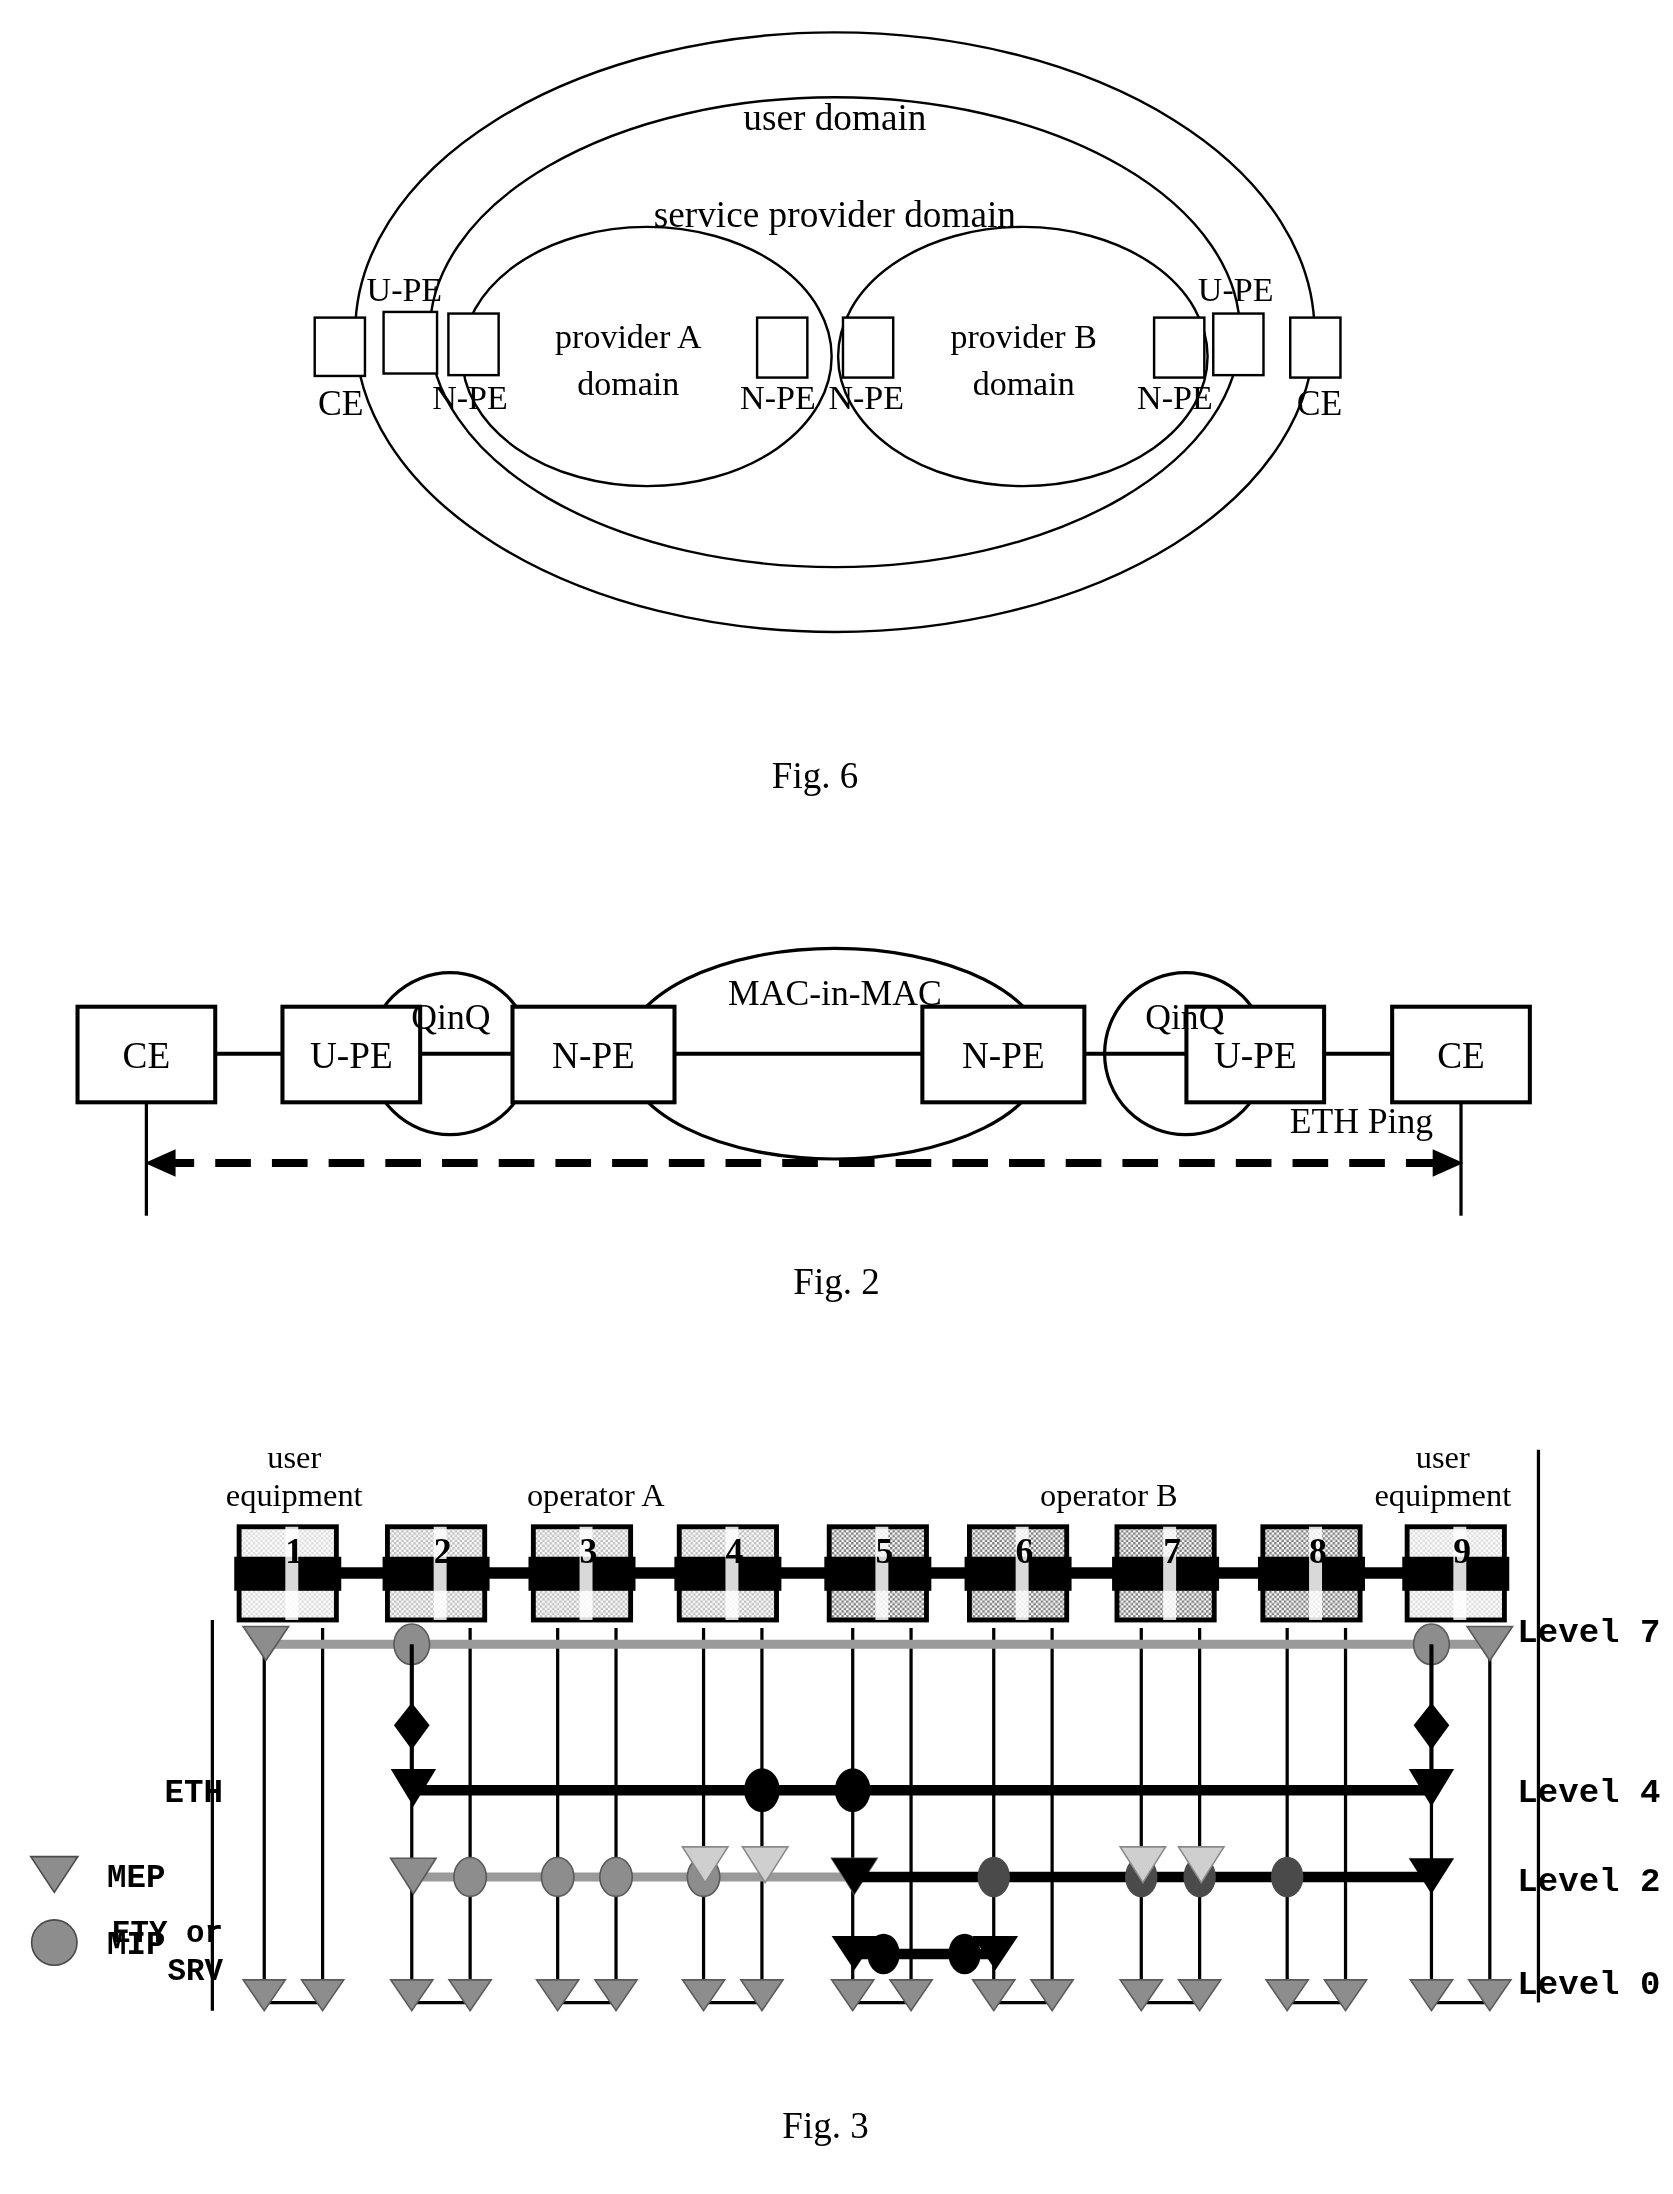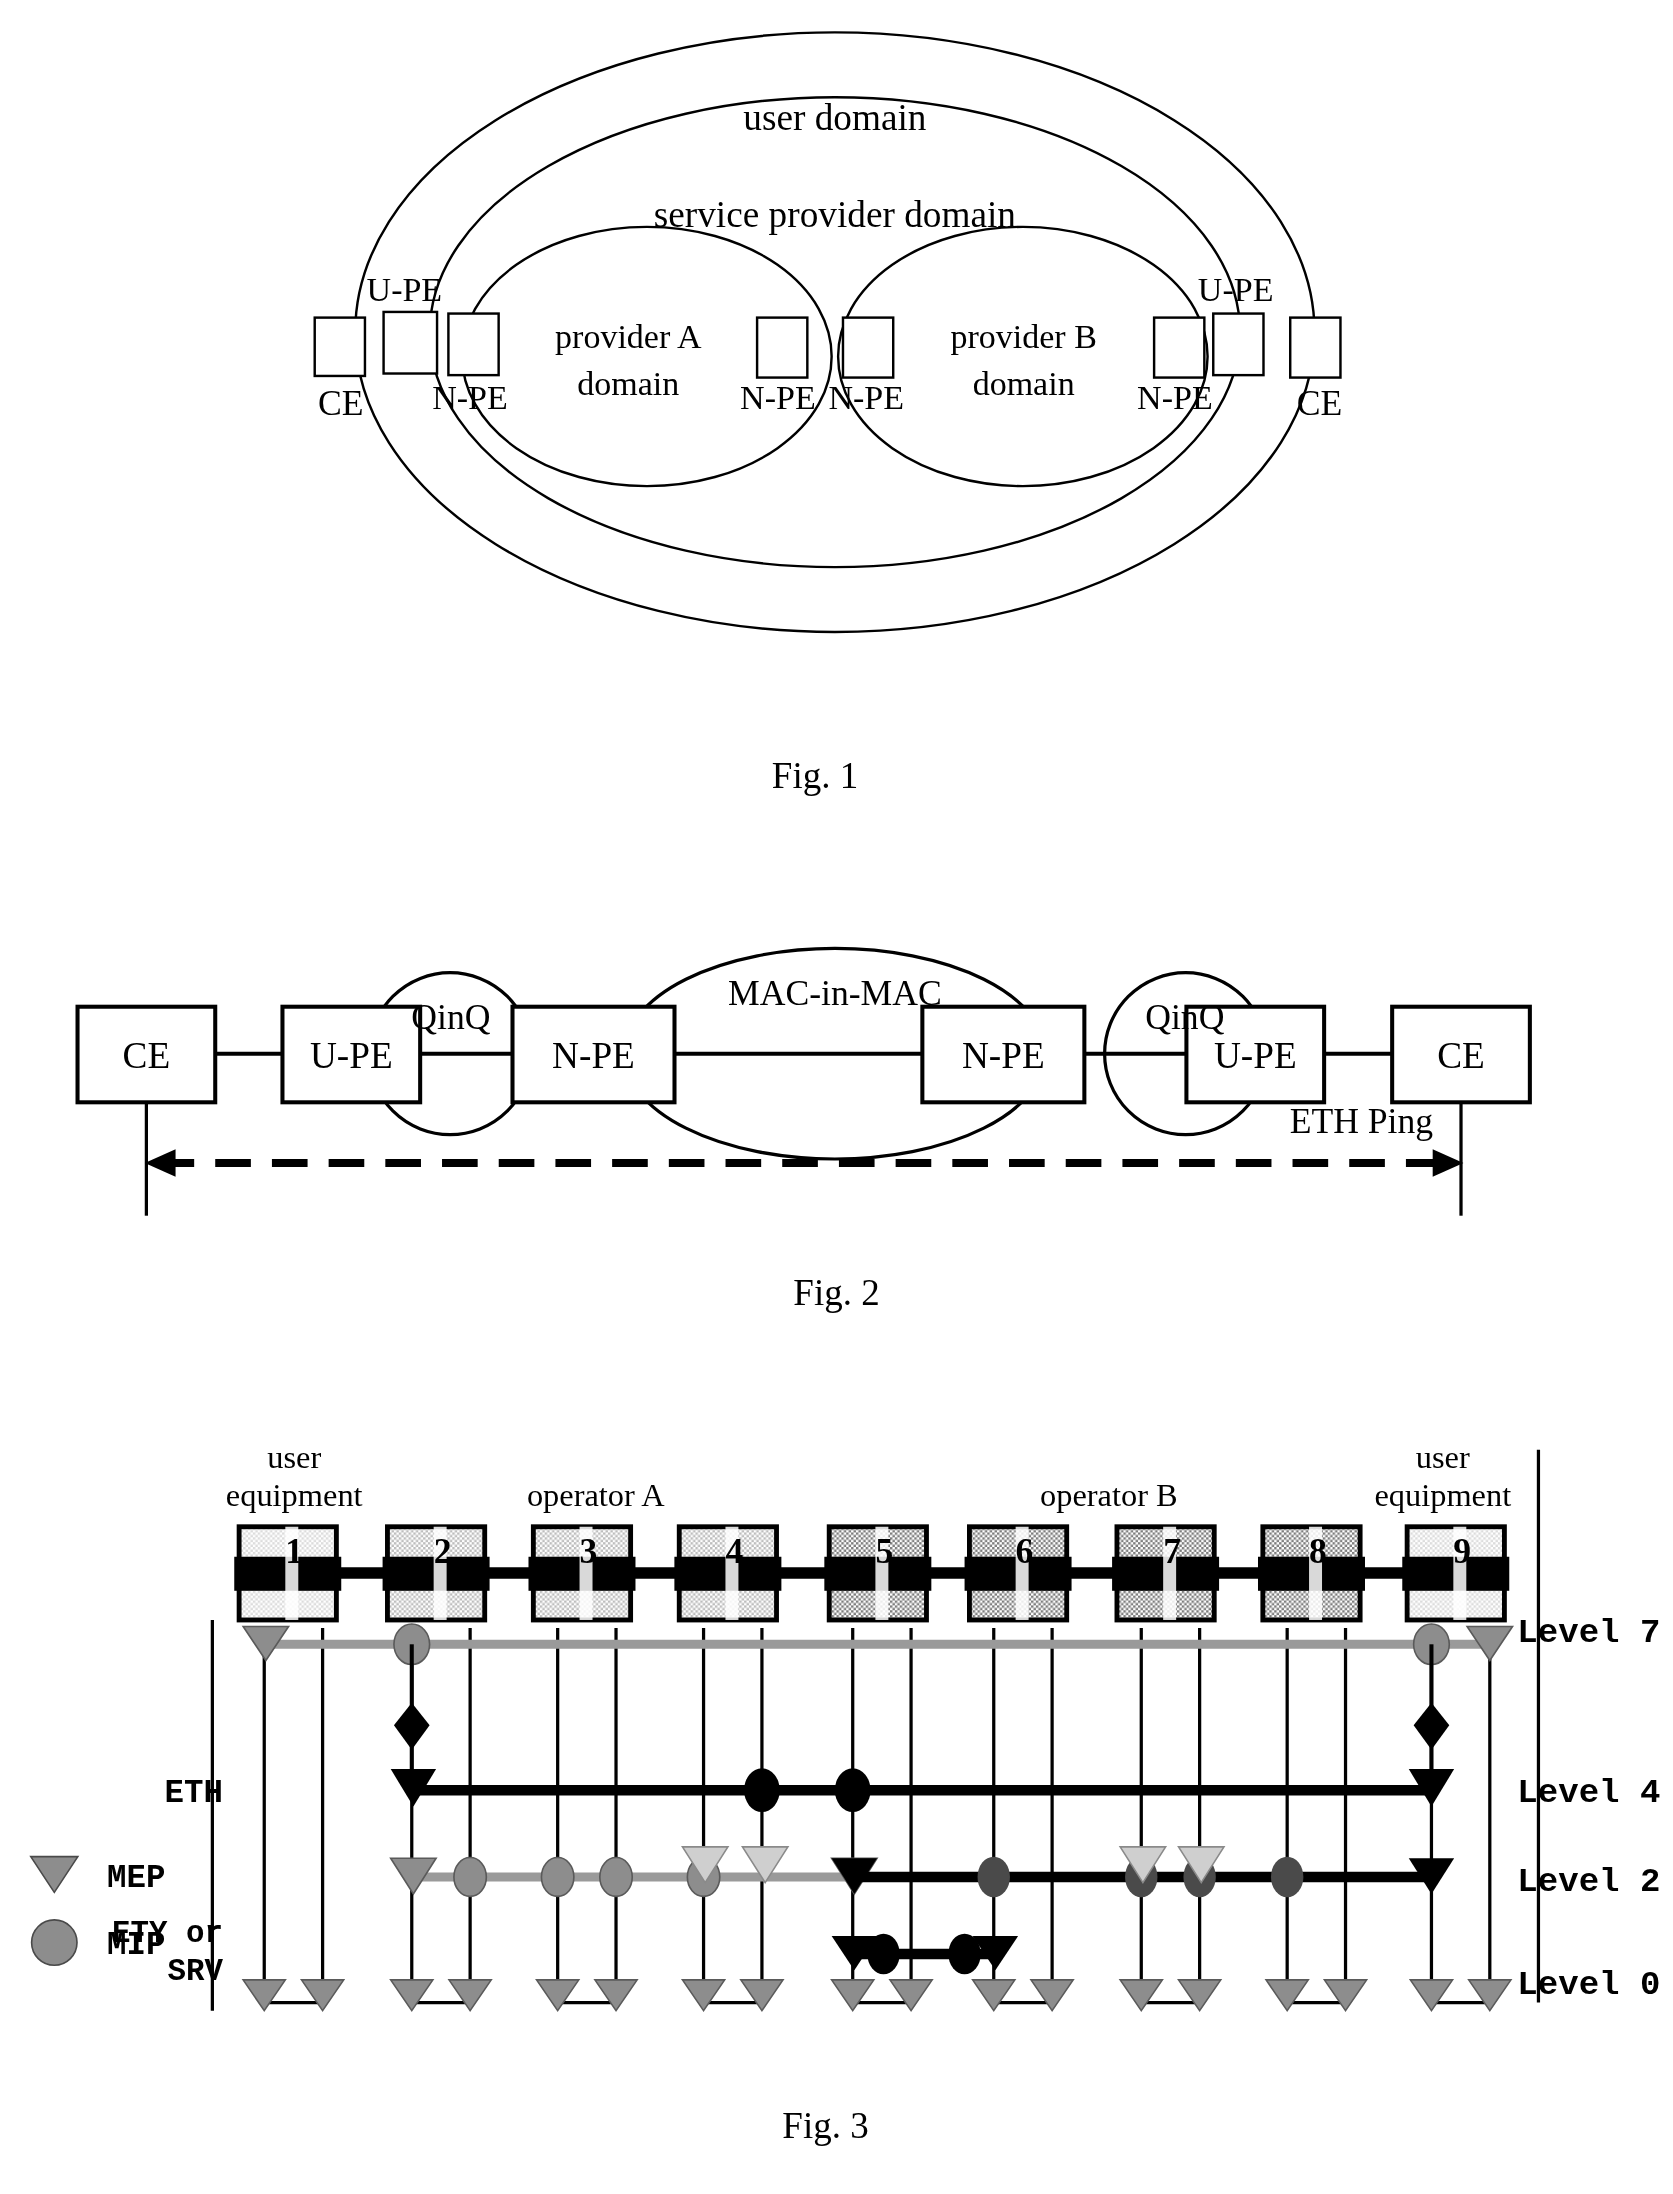--- a/index.html
+++ b/index.html
@@ -47,21 +47,21 @@
 
     <text x="392" y="512" font-size="44">CE</text>
     <text x="452" y="372" font-size="42">U-PE</text>
     <text x="533" y="505" font-size="42">N-PE</text>
     <text x="913" y="505" font-size="42">N-PE</text>
     <text x="1022" y="505" font-size="42">N-PE</text>
     <text x="1403" y="505" font-size="42">N-PE</text>
     <text x="1478" y="372" font-size="42">U-PE</text>
     <text x="1600" y="512" font-size="44">CE</text>
   </svg>
-  <div class="caption" style="top:754px;left:0;">Fig. 1</div>
+  <div class="caption" style="top:754px;left:0;">Fig. 6</div>
 </div>
 
 <div class="fig" style="left:0;top:916px;width:1673px;height:324px;">
   <svg width="1673" height="324" viewBox="0 0 2064 400">
 
     <ellipse cx="555" cy="170" rx="100" ry="100" fill="none" stroke="#000" stroke-width="4"></ellipse>
     <ellipse cx="1030" cy="170" rx="260" ry="130" fill="none" stroke="#000" stroke-width="4"></ellipse>
     <ellipse cx="1463" cy="170" rx="100" ry="100" fill="none" stroke="#000" stroke-width="4"></ellipse>
 
     <line x1="160" y1="170" x2="1860" y2="170" stroke="#000" stroke-width="5"></line>
@@ -86,21 +86,21 @@
 
     <line x1="180" y1="230" x2="180" y2="370" stroke="#000" stroke-width="4"></line>
     <line x1="1803" y1="230" x2="1803" y2="370" stroke="#000" stroke-width="4"></line>
 
     <line x1="195" y1="305" x2="1790" y2="305" stroke="#000" stroke-width="10" stroke-dasharray="44 26"></line>
     <polygon points="178,305 216,288 216,322" fill="#000"></polygon>
     <polygon points="1806,305 1768,288 1768,322" fill="#000"></polygon>
 
     <text x="1680" y="268" font-size="44" text-anchor="middle">ETH Ping</text>
   </svg>
-  <div class="caption" style="top:355px;left:0;">Fig. 2</div>
+  <div class="caption" style="top:344px;left:0;">Fig. 2</div>
 </div>
 
 <div class="fig" style="left:0;top:1435px;width:1651px;height:665px;">
   <svg width="1673" height="665" viewBox="0 0 2064 820">
     <defs>
 
       <pattern id="hatchA" width="6" height="6" patternUnits="userSpaceOnUse">
         <rect width="6" height="6" fill="#ffffff"></rect>
         <rect width="3" height="3" fill="#bdbdbd"></rect>
         <rect x="3" y="3" width="3" height="3" fill="#bdbdbd"></rect>

